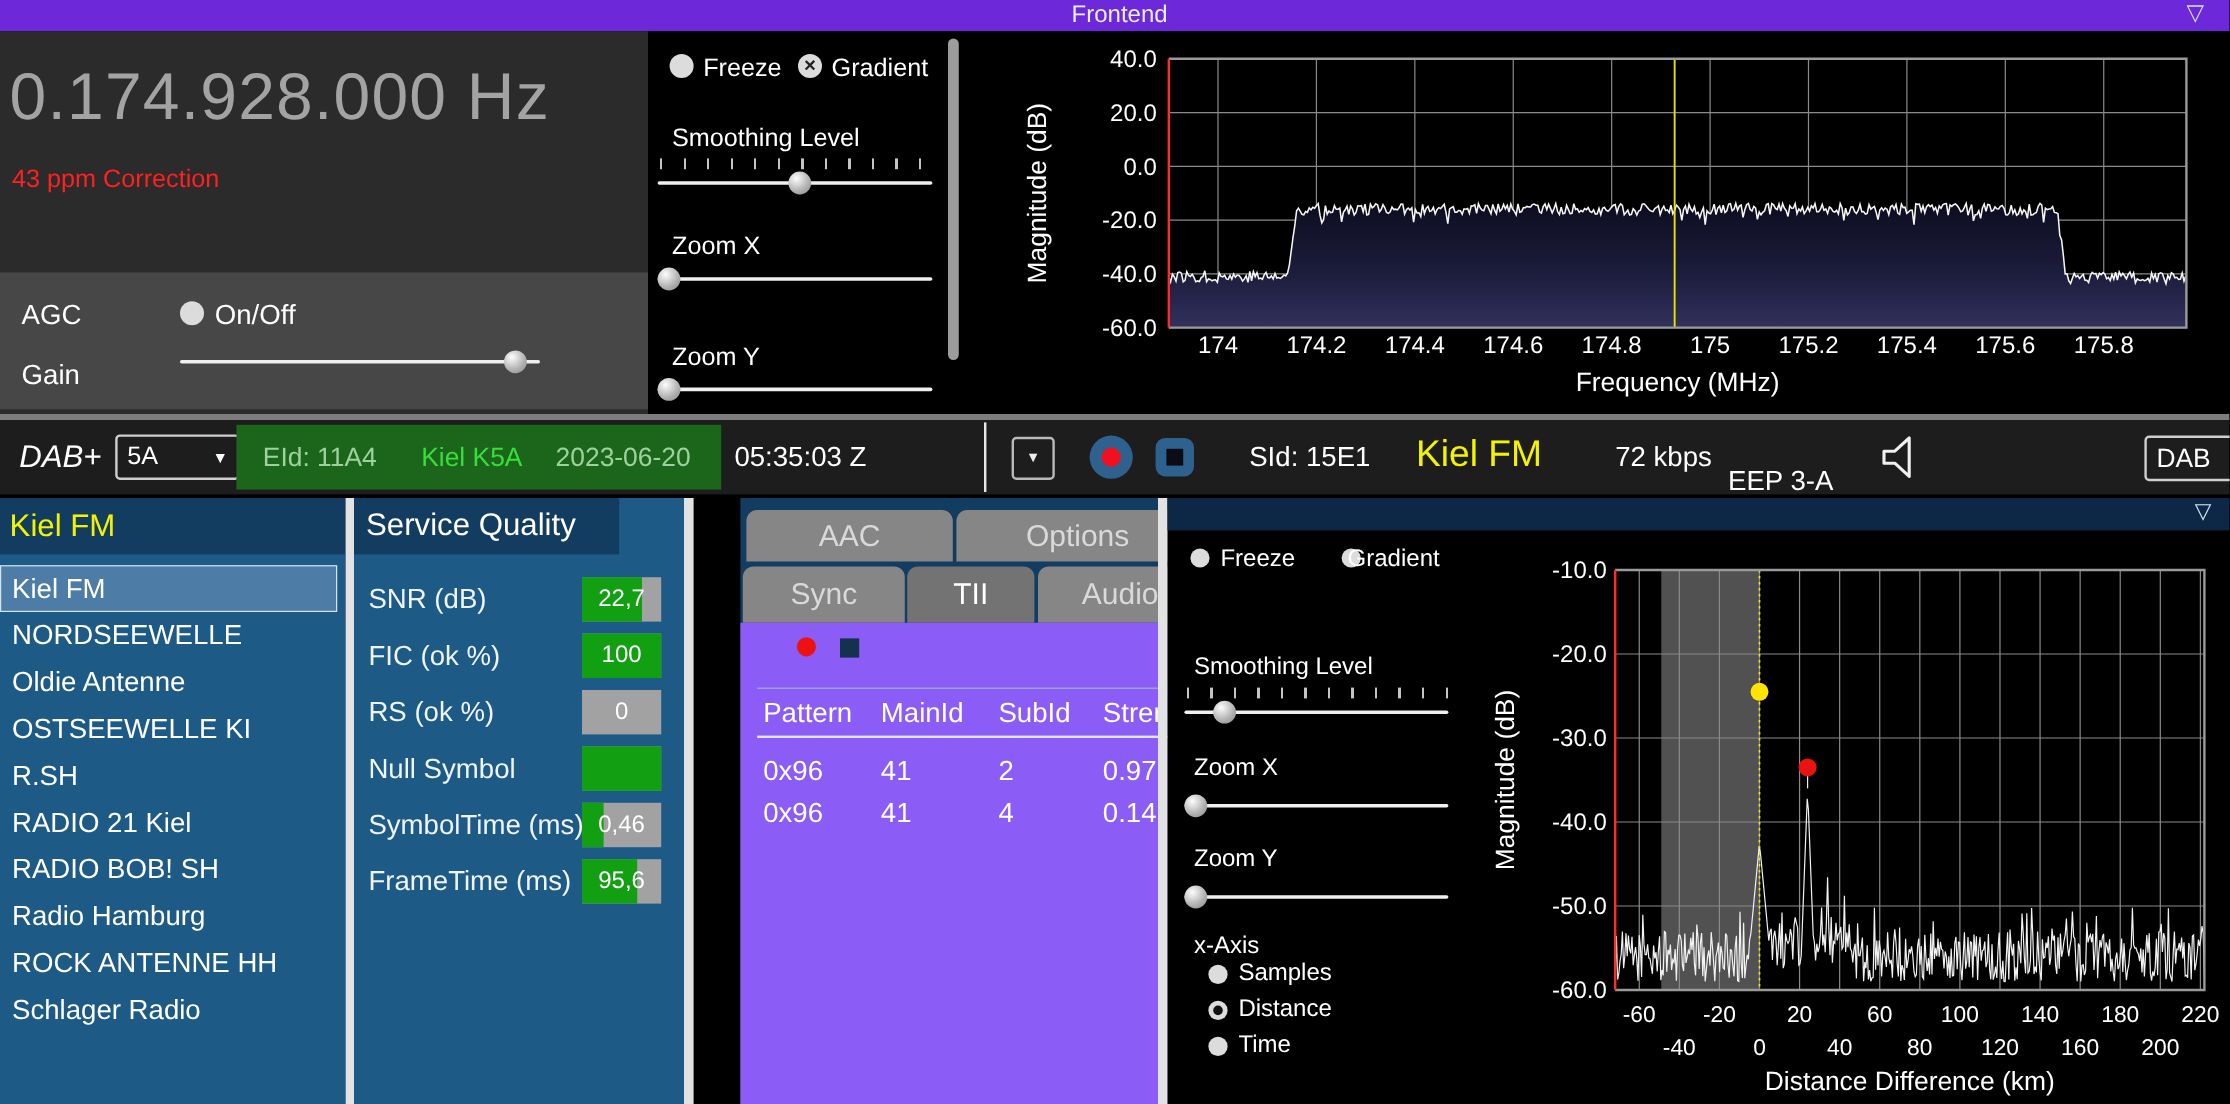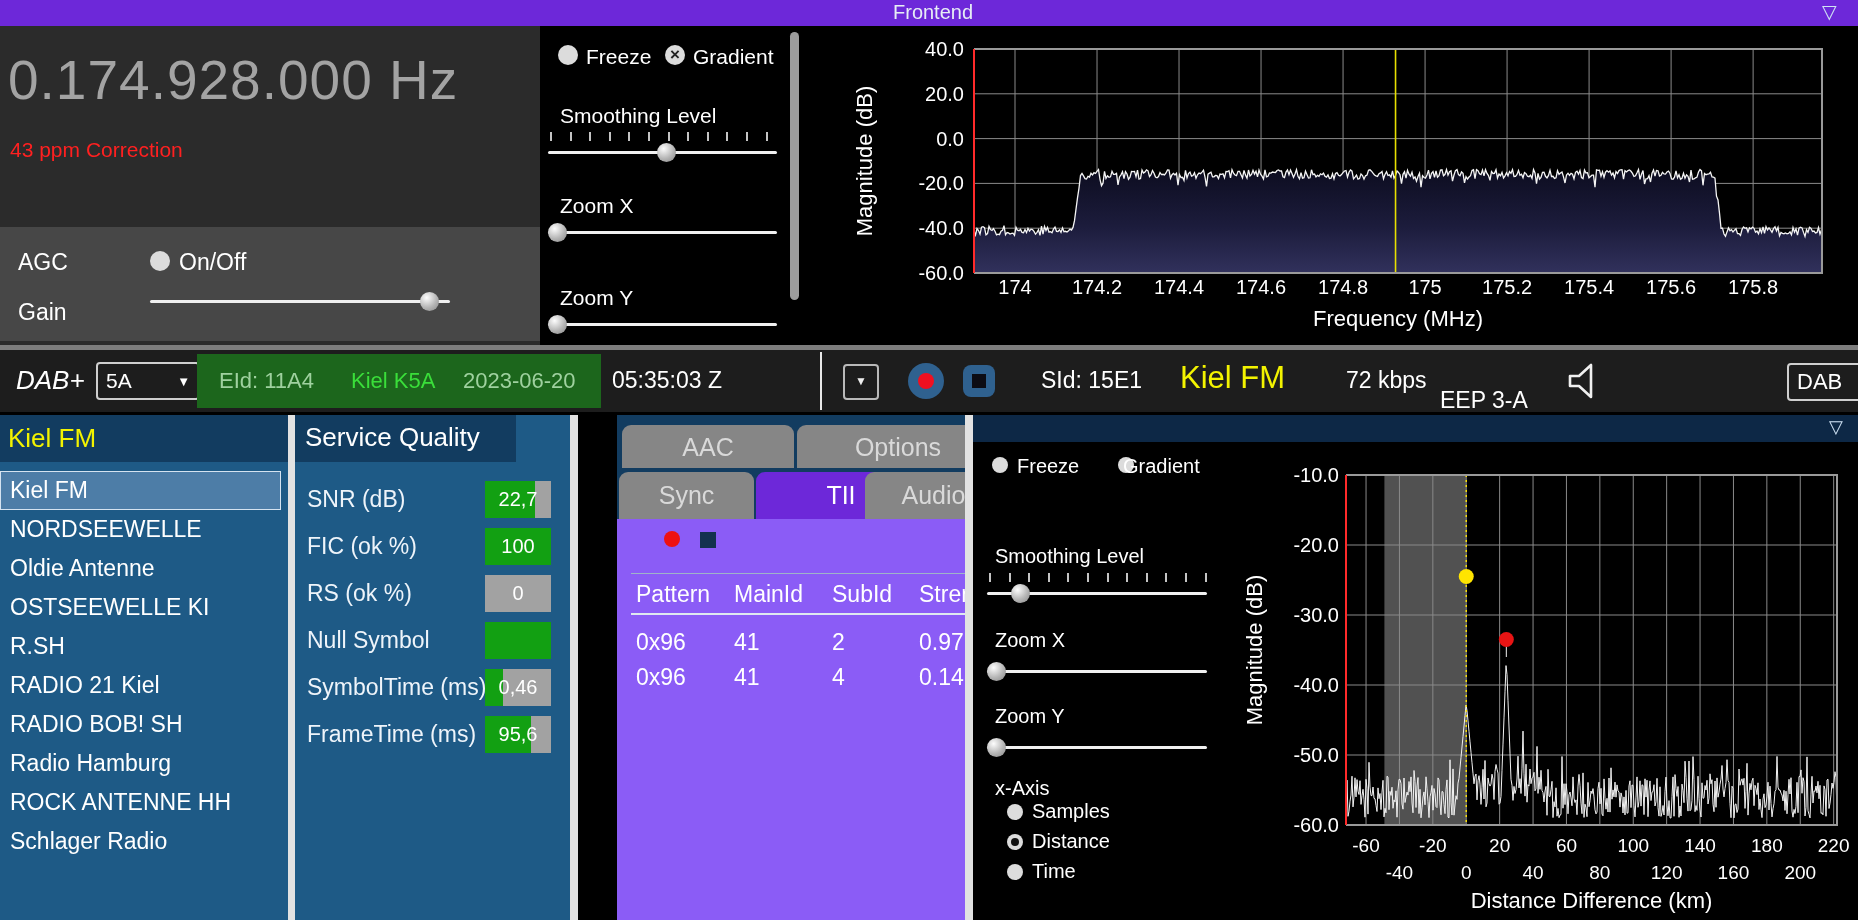--- a/index.html
+++ b/index.html
@@ -94,21 +94,21 @@
   #sq-title{left:10px;top:7px;font-size:26px;color:#fff;}
   .sq-row{position:absolute;left:0;width:275px;height:37px;}
   .sq-label{position:absolute;left:12px;top:5px;font-size:23px;color:#eef4fa;}
   .sq-bar{position:absolute;right:19px;top:0;width:66px;height:37px;background:#a2a2a2;}
   .sq-fill{position:absolute;left:0;top:0;height:37px;background:#12a012;}
   .sq-val{position:absolute;left:0;top:7px;width:100%;text-align:center;font-size:20px;color:#fff;}
 
   #tii{left:578px;top:415px;width:387px;height:505px;background:#123c60;margin-left:39px;}
   .tii-tab{position:absolute;background:#868686;color:#d9d9d9;font-size:25px;text-align:center;
       cursor:pointer;border-radius:9px 9px 0 0;}
-  .tii-tab.active{background:#6d28d9;color:#fff;padding-left:32px;}
+  .tii-tab.active{background:#737373;color:#fff;}
   #tii-content{position:absolute;left:0;top:104px;width:387px;height:401px;background:#8b5cf6;}
   .indic{position:absolute;}
   #tii-divider{position:absolute;left:14px;top:54px;width:362px;height:1px;background:#9fb4c8;}
   .tii-th{position:absolute;top:62px;font-size:23px;color:#fff;}
   #tii-underline{position:absolute;left:14px;top:94px;width:366px;height:2px;background:#dfe8f0;}
   .tii-td{position:absolute;font-size:23px;color:#fff;}
 
   
   #cir{left:973px;top:415px;width:885px;height:505px;background:#000;}
   #cir-titlebar{left:0;top:0;width:885px;height:27px;background:#0d2846;}

